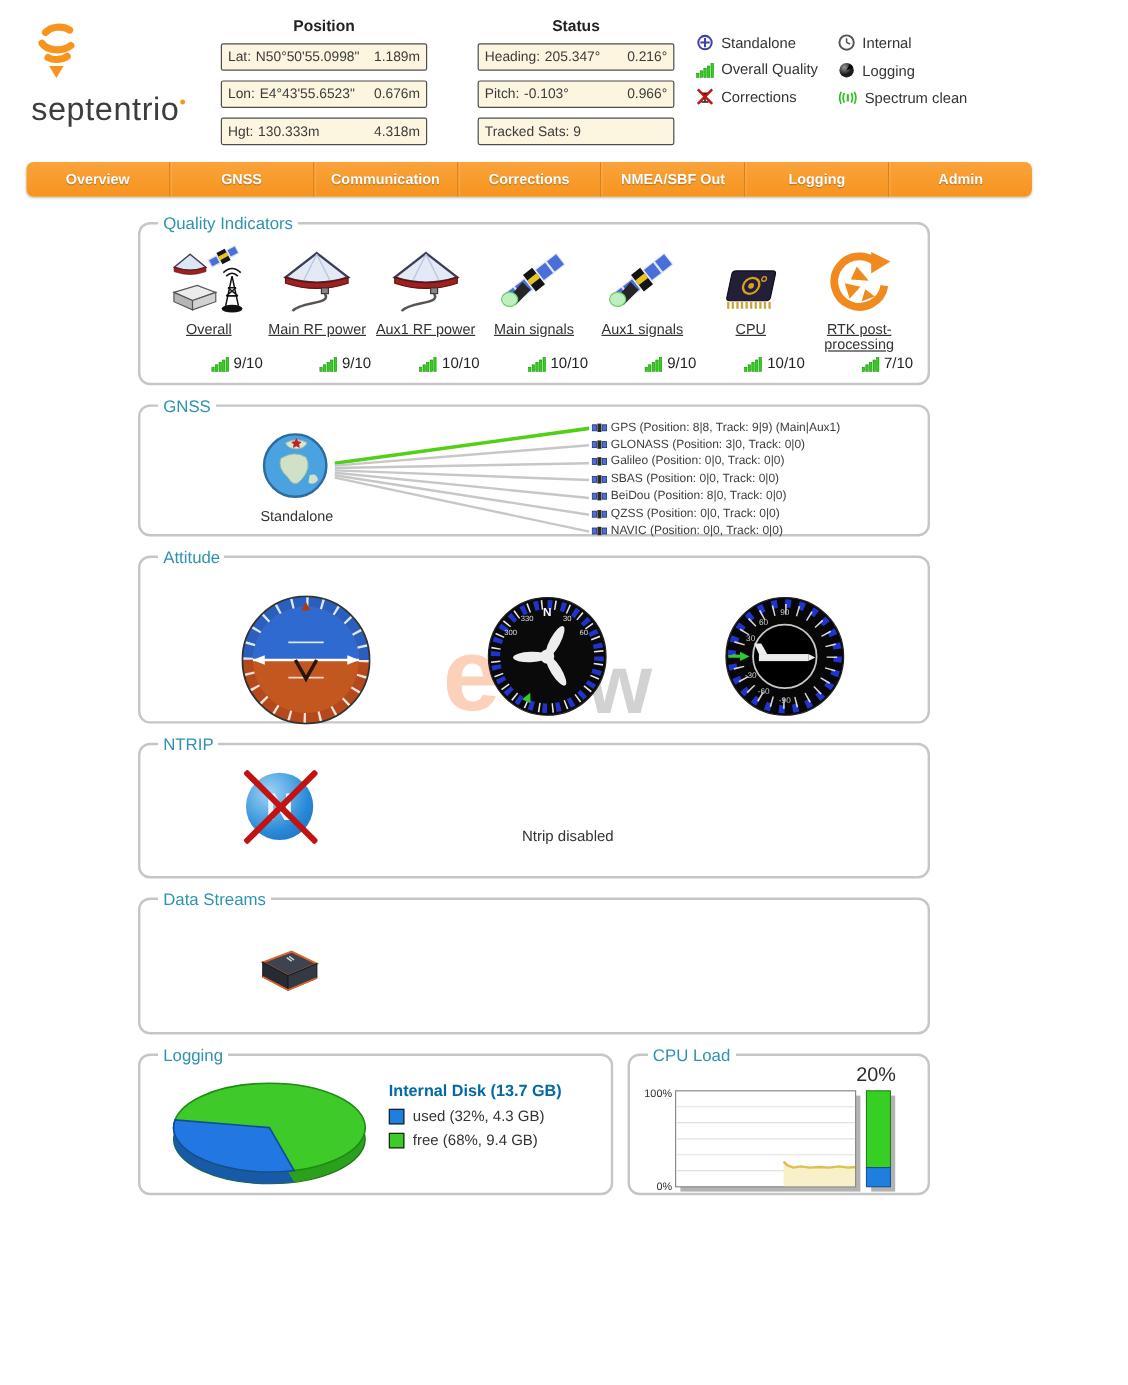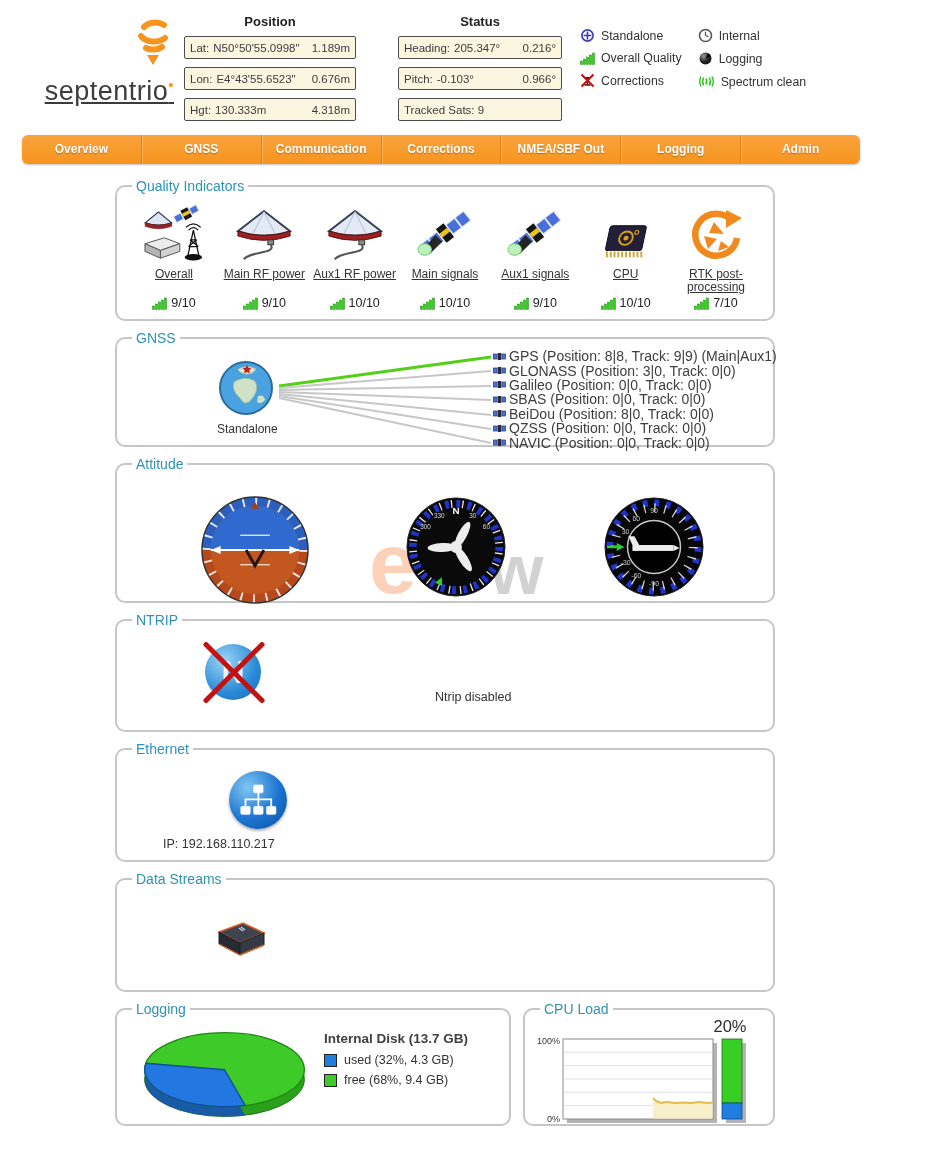--- a/index.html
+++ b/index.html
@@ -1,20 +1,20 @@
 <!DOCTYPE html>
 <html><head>
 <meta charset="utf-8">
 <style>
   html,body{margin:0;padding:0;background:#fff;}
   body{width:940px;height:1154px;font-family:"Liberation Sans",sans-serif;color:#3b3b3b;position:relative;overflow:hidden;}
 
   
   .topbar{display:flex;padding:12px 14px 0 26px;gap:10px;align-items:flex-start;}
-  .logo{width:148px;text-align:right;cursor:pointer;padding-top:6px;text-decoration:underline;}
+  .logo{width:148px;text-align:left;cursor:pointer;padding-top:6px;}
   .logoword{font-size:27px;color:#3d3d3d;letter-spacing:.5px;line-height:26px;}
   .logodot{color:#f7941e;font-size:15px;vertical-align:super;}
   .hcol{width:176px;}
   .hcol.pos{width:172px;} .hcol.stat{width:164px;margin-left:32px;}
   .htitle{text-align:center;font-weight:bold;font-size:13px;color:#222;margin:2px 0 7px;}
   .hbox{background:#fcf5e0;border:1px solid #4d4d4d;border-radius:2px;font-size:11.5px;
         padding:3px 5px;margin-bottom:8px;height:15px;display:flex;align-items:center;white-space:nowrap;}
   .hbox .lbl{margin-right:4px;} .hbox .acc{margin-left:auto;}
   .legendbox{display:flex;gap:16px;padding-top:16px;margin-left:8px;}
   .lrow{display:flex;align-items:center;gap:6px;margin-bottom:8px;font-size:12.3px;color:#333;white-space:nowrap;}
@@ -31,28 +31,28 @@
   main{width:660px;margin:14px 0 0 115px;}
   fieldset.sec{border:2px solid #c6c6c6;border-radius:10px;margin:0 0 9px 0;padding:4px 10px;
                position:relative;box-sizing:border-box;}
   fieldset.sec legend{color:#2e93b0;font-size:14px;padding:0 4px;margin-left:5px;}
 
   
   .qirow{display:flex;justify-content:space-between;text-align:center;padding:0 2px;}
   .qi{width:90px;}
   .qi-icon{height:66px;display:flex;align-items:flex-end;justify-content:center;}
   .qi-label{font-size:12px;line-height:13px;min-height:27px;margin-top:4px;color:#333;text-decoration:underline;}
-  .qi-score{font-size:12.5px;color:#222;display:flex;align-items:flex-end;justify-content:center;gap:4px;margin-top:1px;}
+  .qi-score{font-size:12.5px;color:#222;display:flex;align-items:flex-end;justify-content:flex-end;gap:4px;margin-top:1px;}
 
   
   .gnss-globe{position:absolute;left:100px;top:14px;width:58px;text-align:center;}
   .gnss-globe .cap{font-size:12px;color:#333;margin-top:2px;}
   .fanlines{position:absolute;left:160px;top:2px;}
   .constlist{position:absolute;left:376px;top:3px;}
-  .constrow{height:14.4px;display:flex;align-items:center;gap:3px;font-size:14px;color:#3d3d3d;white-space:nowrap;}
+  .constrow{height:14.4px;display:flex;align-items:center;gap:3px;font-size:10px;color:#3d3d3d;white-space:nowrap;}
 
   
   .moderow{display:flex;align-items:center;gap:5px;font-size:12.5px;margin:2px 0 0 14px;position:relative;z-index:2;}
   .inst{position:absolute;z-index:1;}
   .wm{position:absolute;top:42px;font-weight:bold;z-index:0;font-family:"Liberation Sans",sans-serif;}
   .wm.e{left:252px;font-size:86px;color:rgba(244,140,80,.40);}
   .wm.w{left:372px;font-size:70px;top:58px;color:rgba(165,165,165,.5);}
 
   
   .ntrip-ic{position:absolute;left:88px;top:16px;width:58px;height:58px;}
@@ -66,21 +66,21 @@
           display:flex;align-items:center;justify-content:center;box-shadow:0 2px 3px rgba(0,0,0,.3);}
   .eth-ip{position:absolute;left:46px;top:80px;font-size:12.5px;color:#333;}
   .ds-ic{position:absolute;left:96px;top:28px;}
 
   
   .bottomrow{display:flex;gap:12px;}
   .logsec{width:396px;height:125px;}
   .cpusec{width:252px;height:125px;}
   .logflex{display:flex;align-items:flex-start;}
   .loglegend{margin-left:2px;padding-top:10px;}
-  .disk-title{font-weight:bold;font-size:13.5px;color:#404040;margin-bottom:7px;white-space:nowrap;}
+  .disk-title{font-weight:bold;font-size:13.5px;color:#0369a1;margin-bottom:7px;white-space:nowrap;}
   .lg-row{display:flex;align-items:center;gap:7px;font-size:12.5px;margin-bottom:6px;color:#333;}
   .sw{width:13px;height:13px;border:1px solid #222;box-sizing:border-box;}
   .sw.used{background:#1f7ede;} .sw.free{background:#3ecb2a;}
   .cpu-body{position:relative;height:108px;}
   .cpu-cur{position:absolute;left:168px;top:-4px;width:54px;text-align:center;font-size:16.5px;color:#2b2b2b;}
   .cpu-chart{position:absolute;left:0;top:14px;}
 </style>
 </head>
 <body>
 
@@ -577,37 +577,20 @@
   <fieldset class="sec" style="height:120px">
     <legend>NTRIP</legend>
     <div class="ntrip-ic">
       <div class="nsphere">N</div>
       <div class="xbar a"></div>
       <div class="xbar b"></div>
     </div>
     <div class="ntrip-txt">Ntrip disabled</div>
   </fieldset>
 
-  <fieldset class="sec" style="height:121px">
-    <legend>Ethernet</legend>
-    <div class="eth-ic">
-      <svg width="40" height="38" viewBox="0 0 56 50">
-        <g fill="#fff" stroke="#fff">
-          <rect x="22" y="4" width="13" height="11" rx="1.5"></rect>
-          <rect x="4" y="34" width="13" height="11" rx="1.5"></rect>
-          <rect x="22" y="34" width="13" height="11" rx="1.5"></rect>
-          <rect x="40" y="34" width="13" height="11" rx="1.5"></rect>
-        </g>
-        <g stroke="#fff" stroke-width="2.5" fill="none">
-          <path d="M28.5 15 V24 M10.5 34 V24 H46.5 V34 M28.5 24 V34"></path>
-        </g>
-      </svg>
-    </div>
-    <div class="eth-ip">IP: 192.168.110.217</div>
-  </fieldset>
 
   <fieldset class="sec" style="height:121px">
     <legend>Data Streams</legend>
     <div class="ds-ic">
       <svg width="56" height="48" viewBox="0 0 56 48">
         <polygon points="6,17 30,8 51,18 27,28" fill="#3d4450" stroke="#e06428" stroke-width="1.6"></polygon>
         <polygon points="6,17 27,28 27,40 6,29" fill="#262b33" stroke="#1a1e24"></polygon>
         <polygon points="27,28 51,18 51,30 27,40" fill="#343a44" stroke="#1a1e24"></polygon>
         <path d="M26 13 l4 3 m-2-4 l4 3" stroke="#cfd6e0" stroke-width="1.2" fill="none"></path>
         <path d="M6 29 l21 11 M51 30 l-24 10" stroke="#e06428" stroke-width="1.4" fill="none"></path>

